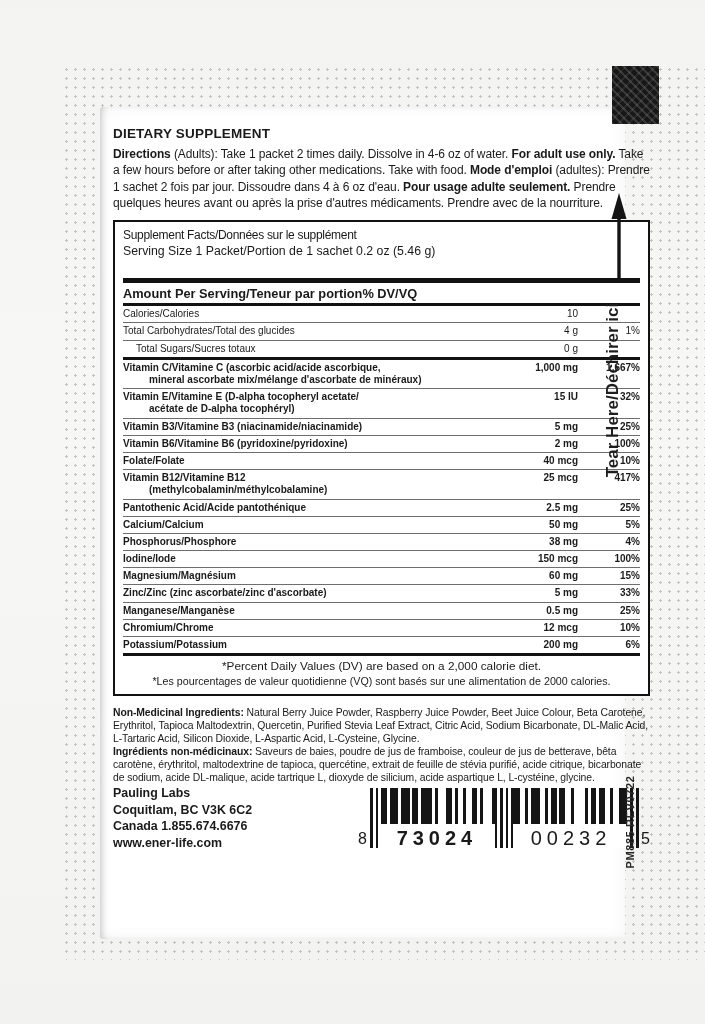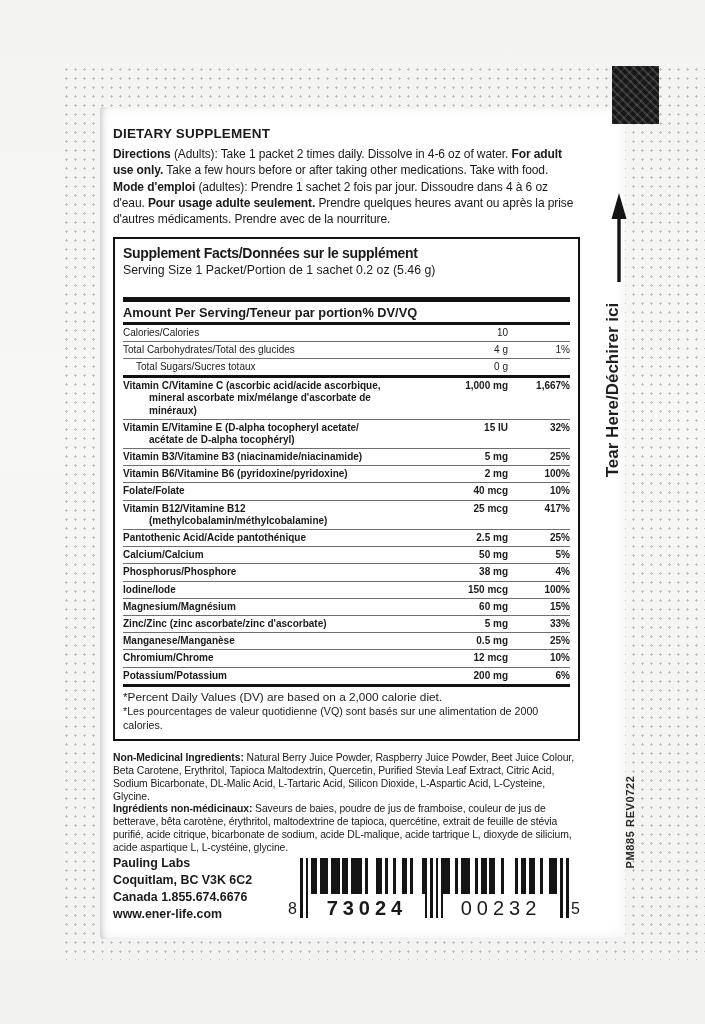--- a/index.html
+++ b/index.html
@@ -11,41 +11,41 @@
   .dots{
     position:absolute;left:62px;top:65px;width:643px;height:895px;
     background-image:radial-gradient(circle,#c3c3c3 1.1px,rgba(0,0,0,0) 1.4px);
     background-size:9px 9px;
   }
   .label{
     position:absolute;left:100px;top:107px;width:525px;height:832px;
     background:#ffffff;border-radius:3px;box-sizing:border-box;padding:0 0 0 13px;
     box-shadow:inset 0 0 16px rgba(0,0,0,.05), inset 5px 0 9px -5px rgba(0,0,0,.28);
   }
-  .content{width:467px;}
+  .content{width:537px;}
   .heading{margin-top:19px;font-size:13.5px;font-weight:bold;letter-spacing:.2px;}
   .directions{margin:5px 0 0;font-size:12px;line-height:1.36;letter-spacing:-.1px;}
   .directions b{font-weight:bold;}
 
   .sf-box{margin-top:9px;border:2px solid #121212;padding:4px 8px 6px;background:#fff;}
-  .sf-title{font-size:14px;font-weight:bold;letter-spacing:-.3px;padding:2px 0 1px;}
+  .sf-title{font-size:12px;font-weight:normal;letter-spacing:-.3px;padding:2px 0 1px;}
   .sf-serving{font-size:12.3px;padding:1px 0 20px;border-bottom:5px solid #121212;}
   .sf-colhead{display:flex;justify-content:flex-start;font-weight:bold;font-size:12.8px;
     padding:3px 0 2px;border-bottom:3px solid #121212;}
   .sf-row{display:flex;align-items:flex-start;border-bottom:1px solid #6e6e6e;
     padding:2px 0;font-size:10px;line-height:1.22;}
   #macro-rows .sf-row:last-child{border-bottom:none;}
   #nutrient-rows{border-top:3.5px solid #121212;font-weight:bold;}
   #nutrient-rows .sf-row:last-child{border-bottom:none;}
   .cell-name{flex:1;padding-right:6px;}
   .name2{padding-left:26px;}
   .indent .cell-name{padding-left:13px;}
   .cell-amt{width:86px;text-align:right;white-space:nowrap;}
   .cell-dv{width:62px;text-align:right;white-space:nowrap;}
-  .sf-foot{border-top:3px solid #121212;padding-top:3px;}
+  .sf-foot{border-top:3px solid #121212;padding-top:3px;text-align:center;}
   .fn-en{font-size:11.8px;line-height:1.3;}
   .fn-fr{font-size:10.7px;line-height:1.3;}
 
   .nonmed{margin:11px 0 0;font-size:10.4px;line-height:1.24;letter-spacing:-.1px;}
   .nm-block{display:block;}
   .nonmed b{font-weight:bold;}
 
   .bottom-row{display:flex;justify-content:space-between;align-items:flex-start;}
   .company{font-weight:bold;font-size:12.4px;line-height:1.36;}
   .barcode{display:flex;align-items:flex-end;width:292px;gap:3px;margin-top:3px;}

